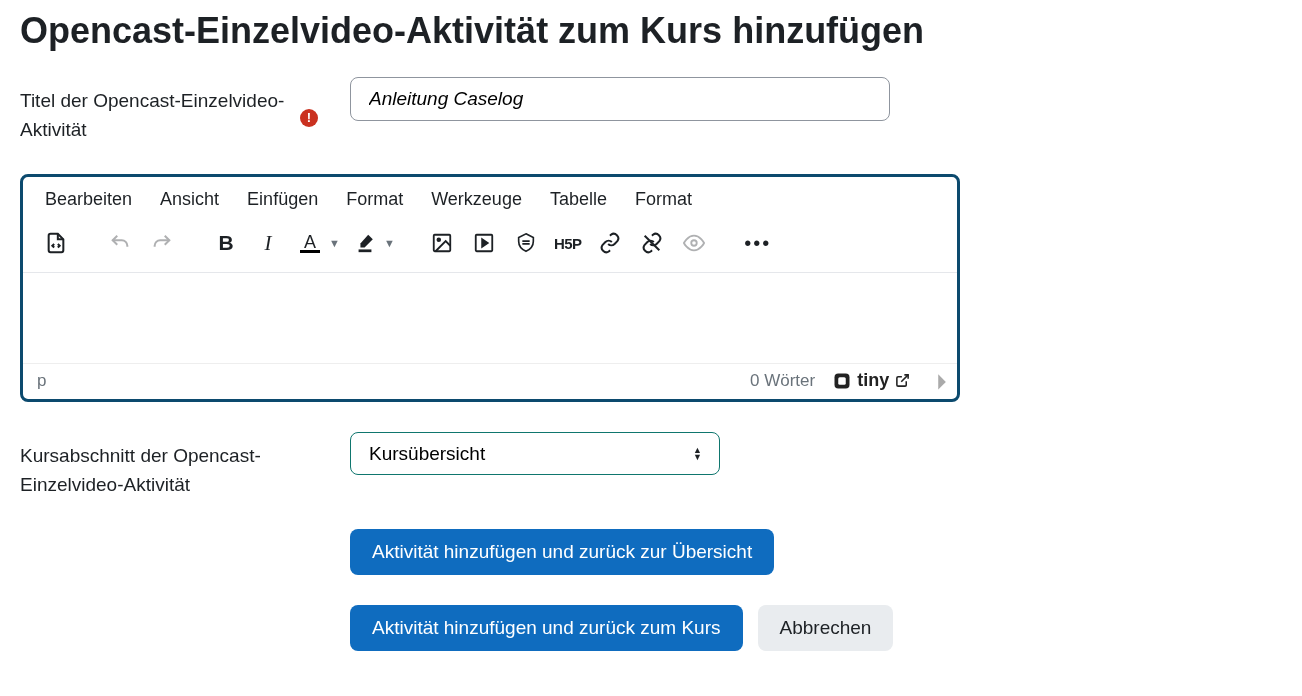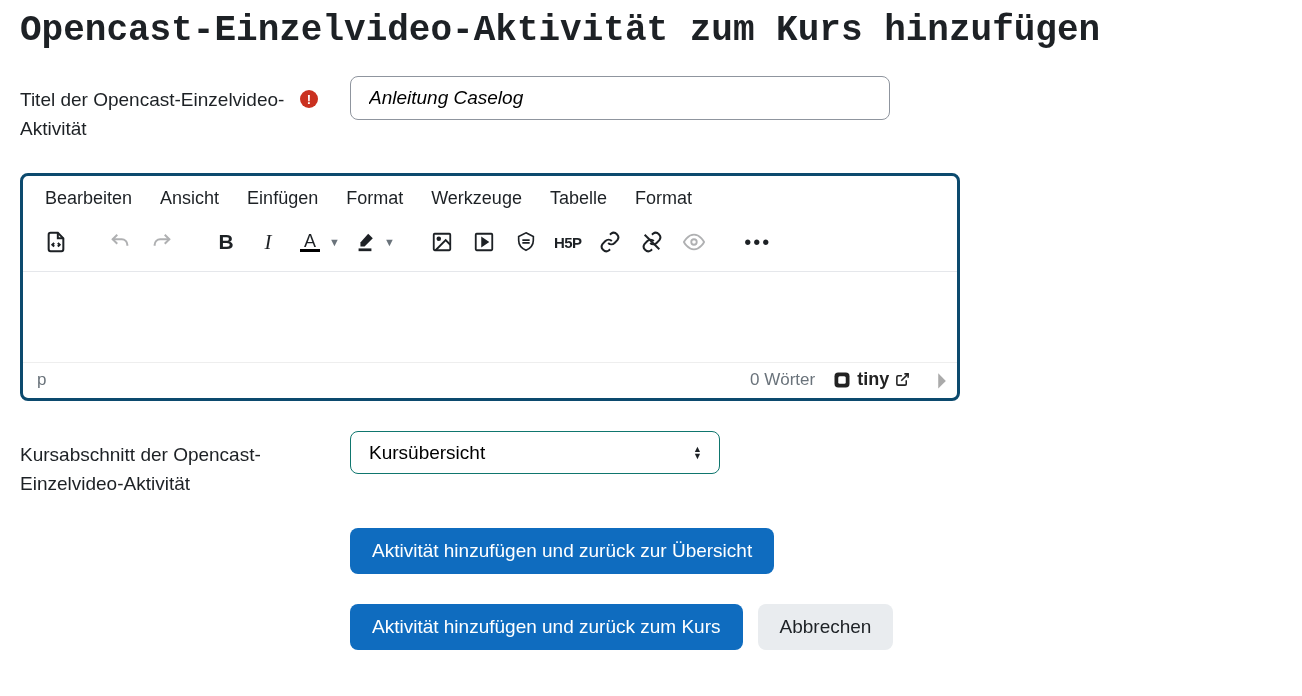--- a/index.html
+++ b/index.html
@@ -1,19 +1,19 @@
 <!DOCTYPE html>
 <html><head>
 <meta charset="utf-8">
 <style>
 * { box-sizing: border-box; margin: 0; padding: 0; }
 body { font-family: "Segoe UI", Arial, sans-serif; padding: 10px 20px; color: #1d2125; background: #fff; }
-h1 { font-size: 36px; font-weight: 700; margin-bottom: 25px; font-family: Liberation Mono, monospace; }
+h1 { font-size: 36px; font-weight: 700; margin-bottom: 25px; }
 .form-row { display: flex; align-items: flex-start; margin-bottom: 30px; }
-.label-col { width: 330px; display: flex; align-items: flex-start; padding-top: 10px; }
+.label-col { width: 330px; display: flex; align-items: center; padding-top: 10px; }
 .label-text { font-size: 19px; line-height: 1.5; max-width: 270px; }
 .required-icon { width: 18px; height: 18px; border-radius: 50%; background: #ca3120; color: #fff; display: flex; align-items: center; justify-content: center; font-size: 13px; font-weight: bold; margin-left: 10px; margin-top: 4px; flex-shrink: 0; }
 .field-col { flex: 1; max-width: 940px; }
 .text-input { width: 540px; padding: 10px 18px; font-size: 19px; border: 1px solid #8f959e; border-radius: 8px; outline: none; font-style: italic; }
 .select-wrap { position: relative; width: 370px; }
 .select-input { width: 100%; padding: 10px 40px 10px 18px; font-size: 19px; border: 1px solid #0f766e; border-radius: 8px; background: #fff; appearance: none; cursor: pointer; }
 .select-arrows { position: absolute; right: 18px; top: 50%; transform: translateY(-50%); pointer-events: none; display: flex; flex-direction: column; font-size: 9px; line-height: 7px; }
 .editor { border: 3px solid #0c4a6e; border-radius: 8px; overflow: hidden; width: 100%; background: #fff; }
 .editor-menubar { display: flex; gap: 28px; padding: 12px 22px 10px; font-size: 18px; color: #1d2125; }
 .editor-menubar span { cursor: pointer; }

